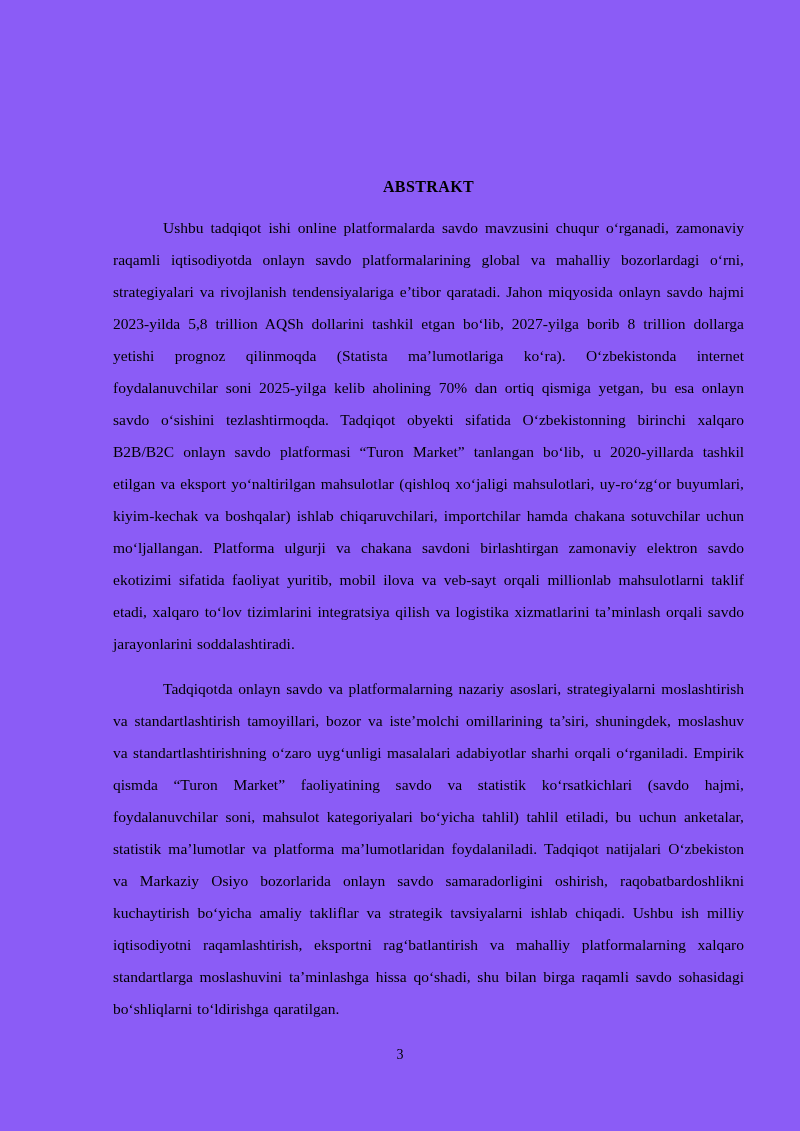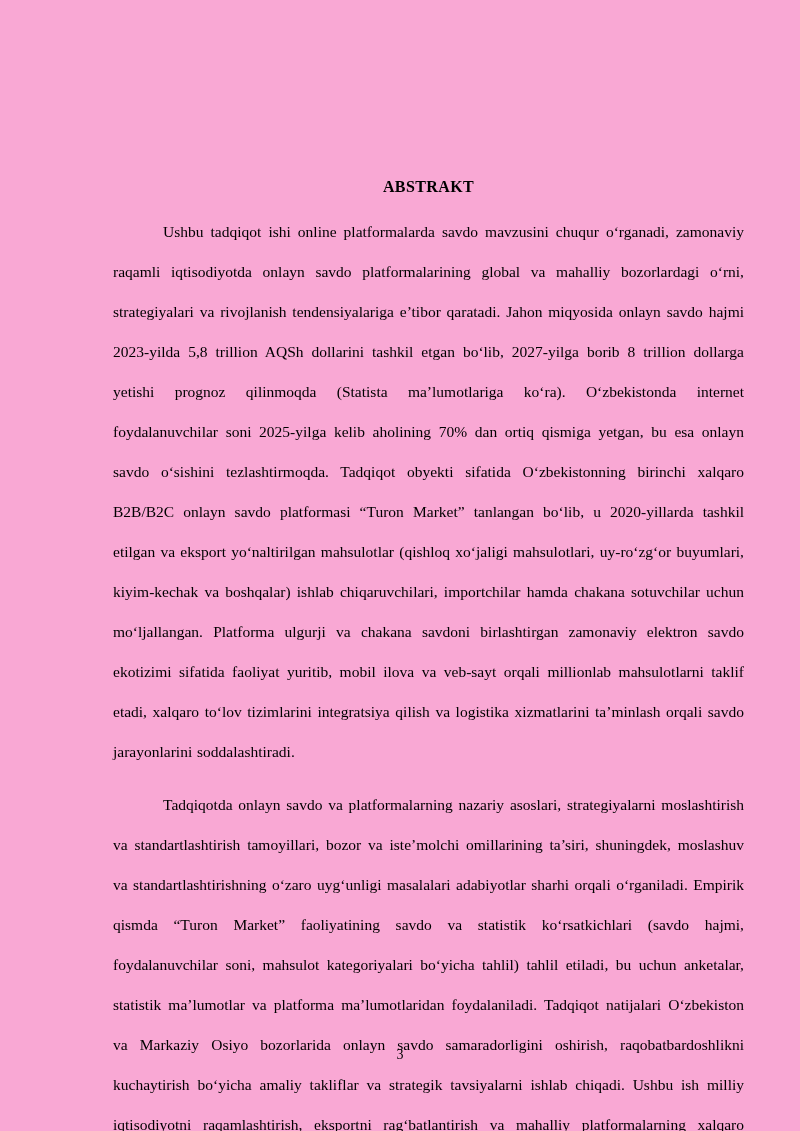--- a/index.html
+++ b/index.html
@@ -5,21 +5,21 @@
   html, body {
     margin: 0;
     padding: 0;
     background: #ffffff;
   }
   .page {
     position: relative;
     width: 800px;
     height: 1131px;
     margin: 0 auto;
-    background: #f9a8d4;
+    background: #8b5cf6;
     color: #000000;
     font-family: "Liberation Serif", "DejaVu Serif", serif;
     box-sizing: border-box;
     overflow: hidden;
   }
   .content {
     padding: 178px 56px 0 113px;
   }
   .doc-title {
     margin: 0 0 16px 0;
@@ -27,21 +27,21 @@
     font-size: 16px;
     font-weight: bold;
     letter-spacing: 0.4px;
   }
   .para {
     margin: 0 0 13px 0;
     text-align: justify;
     text-justify: inter-word;
     text-indent: 50px;
     font-size: 15.5px;
-    line-height: 40px;
+    line-height: 32px;
     hyphens: none;
     word-spacing: 1px;
   }
   .page-footer {
     position: absolute;
     left: 0;
     bottom: 68px;
     width: 100%;
     text-align: center;
     font-size: 14px;

